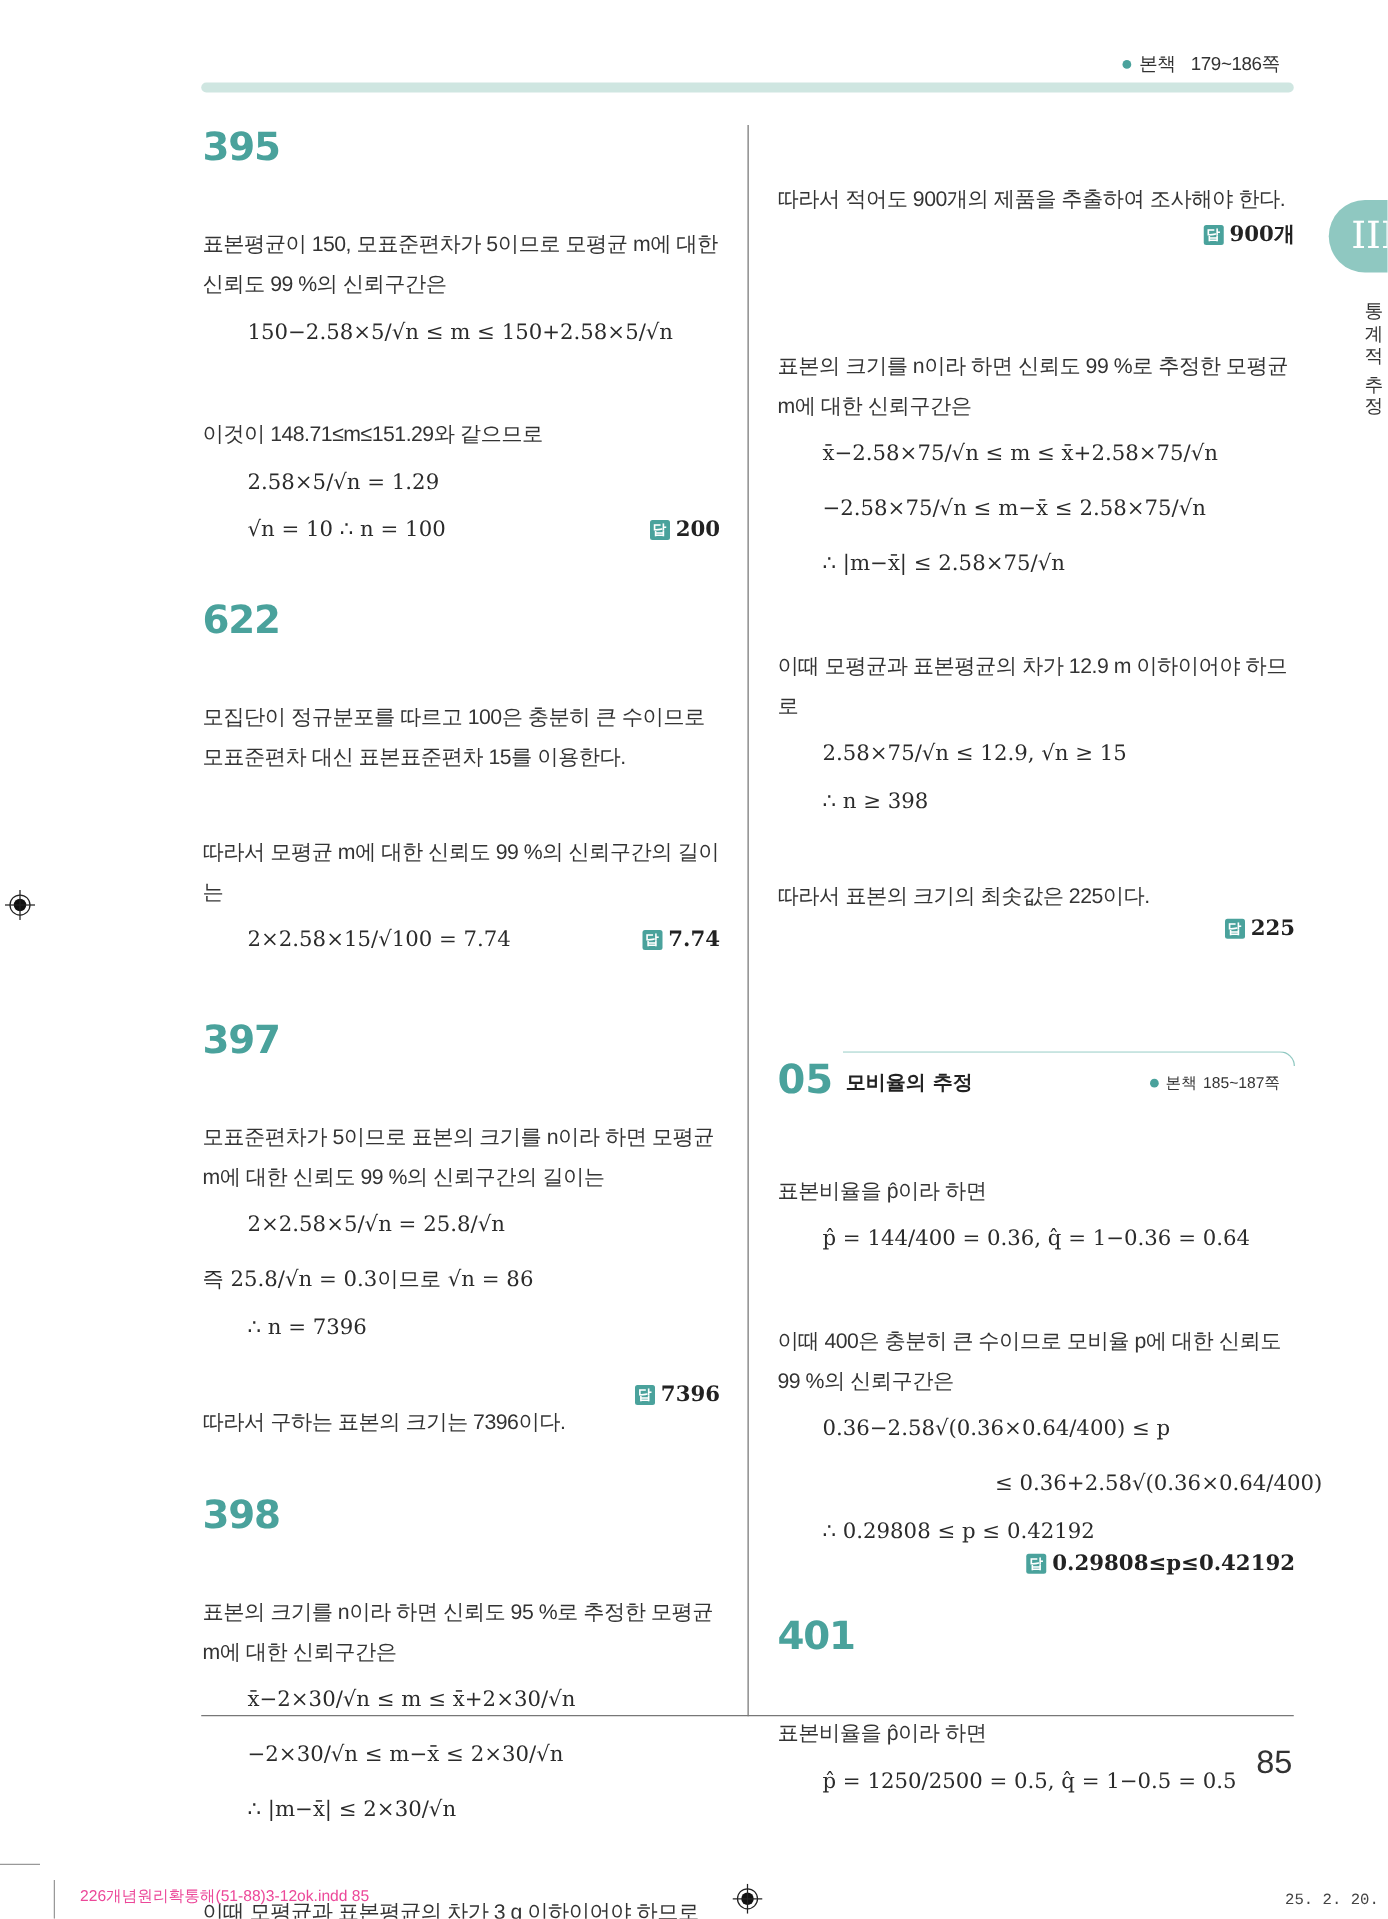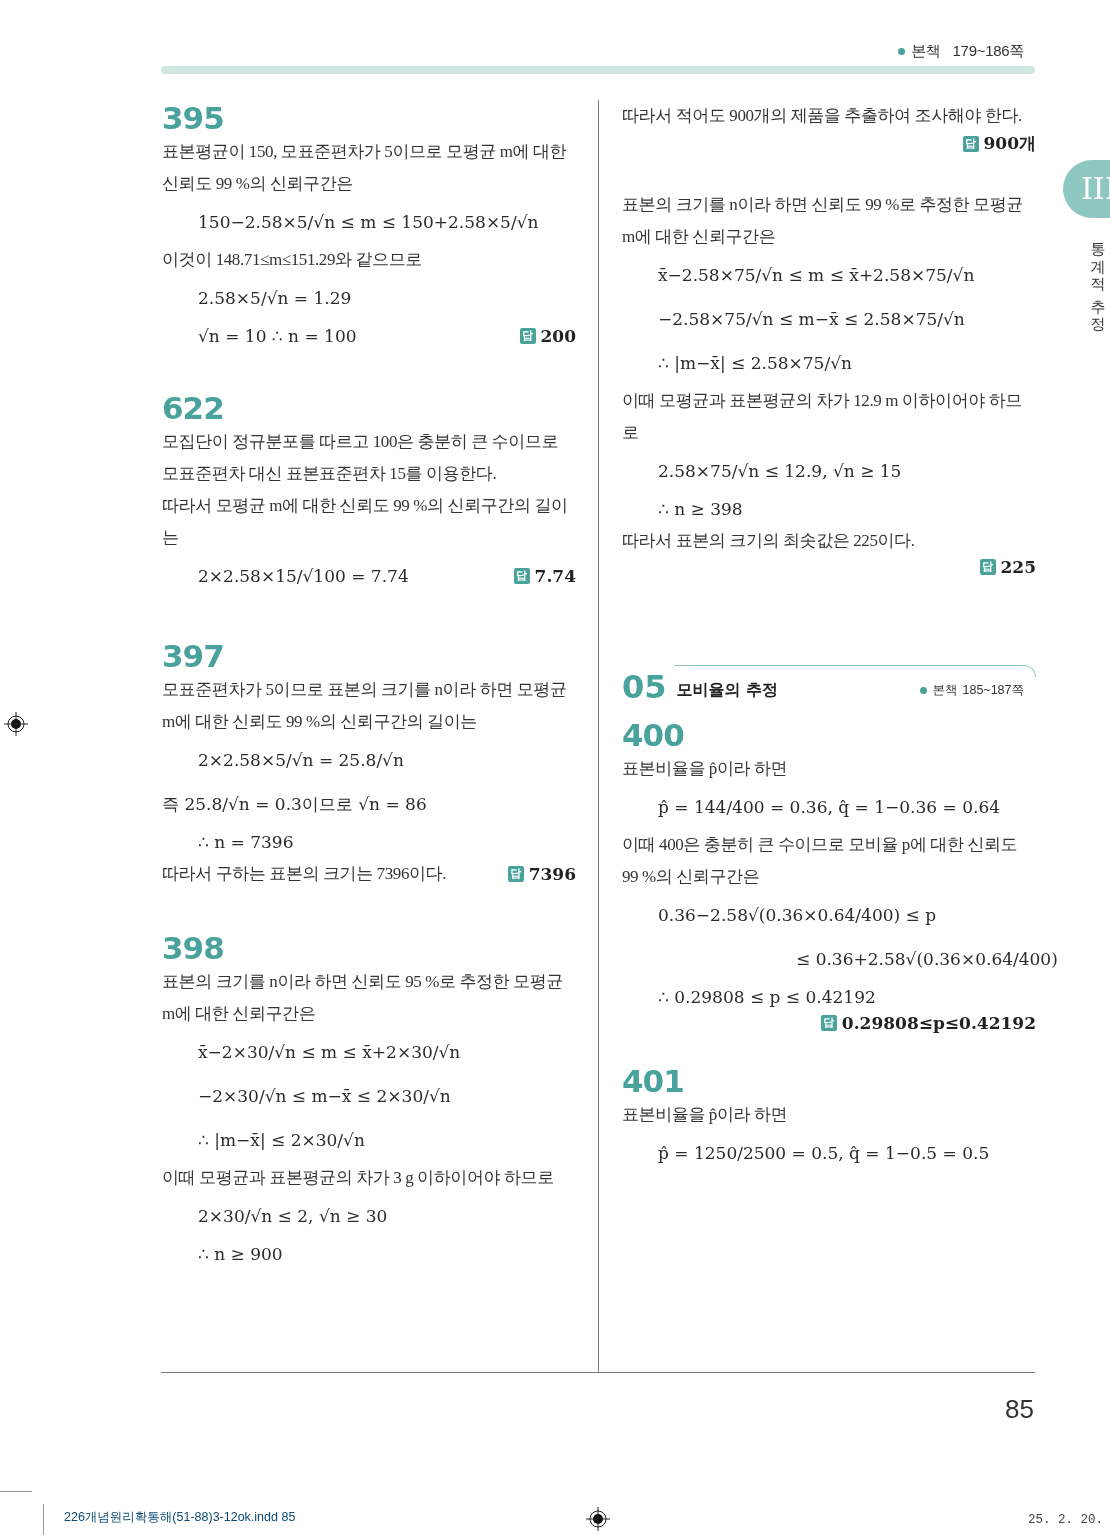--- a/index.html
+++ b/index.html
@@ -13,37 +13,37 @@
   .side-tab { position: absolute; top: 160px; left: 1063px; width: 70px; height: 58px; border-radius: 29px 0 0 29px; background: #8fc8c1; color: #fff; font-family: "DejaVu Serif", serif; font-size: 30px; padding-left: 18px; line-height: 58px; }
   .side-label { position: absolute; top: 232px; left: 1088px; writing-mode: vertical-rl; font-family: "Liberation Sans", sans-serif; font-size: 15px; color: #333; letter-spacing: 2px; }
 
   .col { position: absolute; top: 100px; }
   .col.left { left: 162px; width: 414px; }
   .col.right { left: 622px; width: 414px; }
   .divider { position: absolute; left: 598px; top: 100px; width: 1px; height: 1273px; background: #777; }
   .bottom-rule { position: absolute; left: 161px; top: 1372px; width: 874px; height: 1px; background: #777; }
 
   .pnum { font-family: "DejaVu Sans", sans-serif; font-weight: bold; font-size: 31px; color: #4aa29c; letter-spacing: -1px; line-height: 36px; }
-  .txt { font-family: Liberation Serif, serif; font-size: 17px; line-height: 32px; color: #333; letter-spacing: -0.4px; }
+  .txt { font-family: Liberation Sans, sans-serif; font-size: 17px; line-height: 32px; color: #333; letter-spacing: -0.4px; margin-top: 44px; }
   .math { font-family: "DejaVu Serif", serif; font-size: 17px; line-height: 44px; color: #2b2b2b; padding-left: 36px; white-space: nowrap; }
   .math.tight { line-height: 32px; }
   .ans-row { display: flex; justify-content: space-between; align-items: center; }
   .ans { font-family: "DejaVu Serif", serif; font-weight: bold; font-size: 17px; display: inline-flex; align-items: center; gap: 5px; color: #222; }
   .ans-badge { display: inline-block; width: 16px; height: 16px; background: #4aa29c; color: #fff; font-family: "DejaVu Sans", sans-serif; font-size: 11px; font-weight: bold; line-height: 16px; text-align: center; border-radius: 2px; }
   .right-align { display: flex; justify-content: flex-end; }
   .gap { height: 26px; }
 
   .section { position: relative; height: 46px; display: flex; align-items: flex-end; gap: 10px; margin-top: 10px; }
   .section .num { font-family: "DejaVu Sans", sans-serif; font-weight: bold; font-size: 32px; color: #4aa29c; line-height: 36px; }
   .section .title { font-family: "DejaVu Sans", sans-serif; font-weight: bold; font-size: 16px; color: #222; margin-bottom: 4px; }
   .section .ref { position: absolute; right: 12px; bottom: 6px; font-family: "Liberation Sans", sans-serif; font-size: 12.5px; color: #333; display: flex; align-items: center; gap: 5px; }
   .section .line { position: absolute; left: 52px; right: 0; top: 6px; height: 12px; border-top: 1.5px solid #8fc8c1; border-right: 1.5px solid #8fc8c1; border-top-right-radius: 14px; }
 
   .page-num { position: absolute; top: 1394px; left: 1005px; font-family: "Liberation Sans", sans-serif; font-size: 26px; color: #333; }
-  .footer-file { position: absolute; top: 1509px; left: 64px; font-family: "Liberation Sans", sans-serif; font-size: 12.5px; color: #0c4a6e; }
+  .footer-file { position: absolute; top: 1509px; left: 64px; font-family: "Liberation Sans", sans-serif; font-size: 12.5px; color: #ec4899; }
   .footer-date { position: absolute; top: 1511px; left: 1028px; font-family: Liberation Mono, monospace; font-size: 12.5px; color: #444; white-space: nowrap; }
   .footer-left-line { position: absolute; top: 1491px; left: 0; width: 32px; height: 1px; background: #999; }
   .footer-vline { position: absolute; top: 1504px; left: 43px; width: 1px; height: 31px; background: #999; }
 
   .reg-mark { position: absolute; width: 24px; height: 24px; }
 </style>
 </head>
 <body>
 
 <div class="hdr-ref">
@@ -162,21 +162,20 @@
     <span class="ref">
       <span class="dot"></span>
       <span>본책</span>
       <span>185~187쪽</span>
     </span>
   </div>
 
   <div class="gap" style="height:12px"></div>
 
   <div>
-    <div class="pnum">400</div>
     <div class="txt">표본비율을 p̂이라 하면</div>
     <div class="math">p̂ = 144/400 = 0.36, q̂ = 1−0.36 = 0.64</div>
     <div class="txt">이때 400은 충분히 큰 수이므로 모비율 p에 대한 신뢰도 99 %의 신뢰구간은</div>
     <div class="math">0.36−2.58√(0.36×0.64/400) ≤ p</div>
     <div class="math" style="padding-left:174px">≤ 0.36+2.58√(0.36×0.64/400)</div>
     <div class="math tight">∴ 0.29808 ≤ p ≤ 0.42192</div>
     <div class="right-align">
       <span class="ans">
           <span class="ans-badge">답</span>
           <span>0.29808≤p≤0.42192</span>

